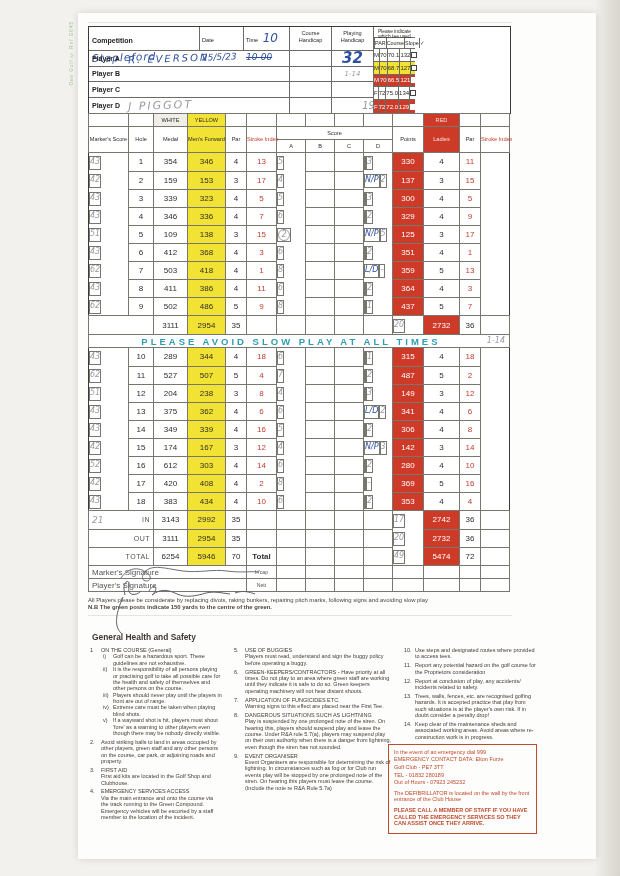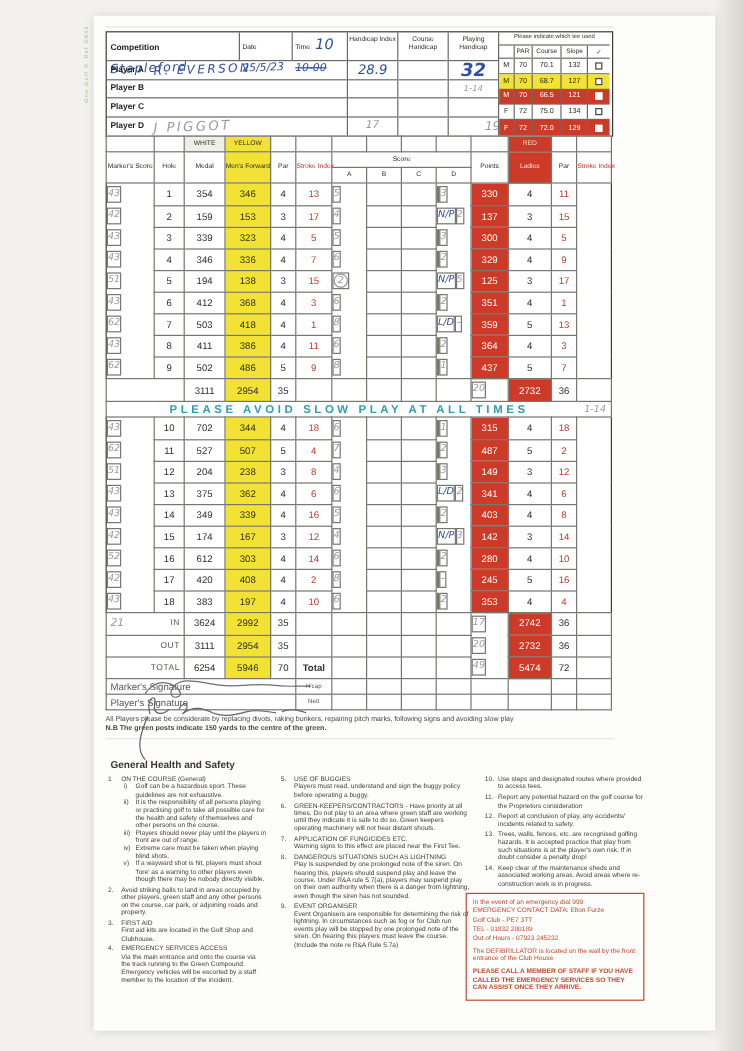--- a/index.html
+++ b/index.html
@@ -145,37 +145,20 @@
               <span class="lbl">Player B</span>
               <span class="hw hw-rot ink" style="font-size: 10px; letter-spacing: 2px; margin-left: 8px;"></span>
             </div>
             <div class="player-row">
               <span class="lbl">Player C</span>
               <span class="hw hw-rot ink" style="font-size: 10px; letter-spacing: 2px; margin-left: 8px;"></span>
             </div>
             <div class="player-row">
               <span class="lbl">Player D</span>
               <span class="hw hw-rot pencil" style="font-size: 11px; letter-spacing: 2px; margin-left: 8px;">J PIGGOT</span>
-            </div>
-          </div>
-      </div>
-      <div class="hcol">
-        <div class="hcol-label">Handicap Index</div>
-        <div id="hidx">
-            <div class="hval">
-              <span class="hw ink" style="font-size: 11px;">28.9</span>
-            </div>
-            <div class="hval">
-              <span class="hw pencil" style="font-size: 9px;"></span>
-            </div>
-            <div class="hval">
-              <span class="hw pencil" style="font-size: 9px;"></span>
-            </div>
-            <div class="hval">
-              <span class="hw pencil" style="font-size: 9px;">17</span>
             </div>
           </div>
       </div>
       <div class="hcol">
         <div class="hcol-label">Course Handicap</div>
         <div id="hcrs">
             <div class="hval">
               <span class="hw pencil"></span>
             </div>
             <div class="hval">
@@ -380,21 +363,21 @@
             <td class="c-score"></td>
             <td class="c-score hw ink"></td>
             <td class="c-pts hw pencil">2</td>
             <td class="red-bg">329</td>
             <td>4</td>
             <td class="red-txt">9</td>
           </tr>
           <tr class="hole-row">
             <td class="c-marker hw pencil">51</td>
             <td class="c-hole">5</td>
-            <td>194</td>
+            <td>109</td>
             <td class="yellow-bg">138</td>
             <td>3</td>
             <td class="red-txt">15</td>
             <td class="c-score hw pencil"><span class="circle">2</span></td>
             <td class="c-score"></td>
             <td class="c-score"></td>
             <td class="c-score hw ink">N/P</td>
             <td class="c-pts hw pencil">5</td>
             <td class="red-bg">125</td>
             <td>3</td>
@@ -490,21 +473,21 @@
           <td colspan="14" class="banner-cell">
             <span class="banner-txt">PLEASE AVOID SLOW PLAY AT ALL TIMES</span>
             <span class="banner-note hw pencil">1-14</span>
           </td>
         </tr>
       </tbody>
       <tbody id="back-rows">
           <tr class="hole-row">
             <td class="c-marker hw pencil">43</td>
             <td class="c-hole">10</td>
-            <td>702</td>
+            <td>289</td>
             <td class="yellow-bg">344</td>
             <td>4</td>
             <td class="red-txt">18</td>
             <td class="c-score hw pencil">6</td>
             <td class="c-score"></td>
             <td class="c-score"></td>
             <td class="c-score hw ink"></td>
             <td class="c-pts hw pencil">1</td>
             <td class="red-bg">315</td>
             <td>4</td>
@@ -563,21 +546,21 @@
             <td class="c-hole">14</td>
             <td>349</td>
             <td class="yellow-bg">339</td>
             <td>4</td>
             <td class="red-txt">16</td>
             <td class="c-score hw pencil">5</td>
             <td class="c-score"></td>
             <td class="c-score"></td>
             <td class="c-score hw ink"></td>
             <td class="c-pts hw pencil">2</td>
-            <td class="red-bg">403</td>
+            <td class="red-bg">306</td>
             <td>4</td>
             <td class="red-txt">8</td>
           </tr>
           <tr class="hole-row">
             <td class="c-marker hw pencil">42</td>
             <td class="c-hole">15</td>
             <td>174</td>
             <td class="yellow-bg">167</td>
             <td>3</td>
             <td class="red-txt">12</td>
@@ -611,50 +594,50 @@
             <td class="c-hole">17</td>
             <td>420</td>
             <td class="yellow-bg">408</td>
             <td>4</td>
             <td class="red-txt">2</td>
             <td class="c-score hw pencil">8</td>
             <td class="c-score"></td>
             <td class="c-score"></td>
             <td class="c-score hw ink"></td>
             <td class="c-pts hw pencil">–</td>
-            <td class="red-bg">245</td>
+            <td class="red-bg">369</td>
             <td>5</td>
             <td class="red-txt">16</td>
           </tr>
           <tr class="hole-row">
             <td class="c-marker hw pencil">43</td>
             <td class="c-hole">18</td>
             <td>383</td>
-            <td class="yellow-bg">197</td>
+            <td class="yellow-bg">434</td>
             <td>4</td>
             <td class="red-txt">10</td>
             <td class="c-score hw pencil">6</td>
             <td class="c-score"></td>
             <td class="c-score"></td>
             <td class="c-score hw ink"></td>
             <td class="c-pts hw pencil">2</td>
             <td class="red-bg">353</td>
             <td>4</td>
             <td class="red-txt">4</td>
           </tr>
         </tbody>
       <tbody>
         <tr class="sum-row">
           <td colspan="2">
               <span class="rowlbl">
                 <span class="hw pencil c-marker">21</span>
                 <span class="nm">IN</span>
               </span>
             </td>
-          <td>3624</td>
+          <td>3143</td>
           <td class="yellow-bg">2992</td>
           <td>35</td>
           <td></td>
             <td></td>
             <td></td>
             <td></td>
             <td></td>
           <td class="hw pencil c-pts">17</td>
           <td class="red-bg">2742</td>
           <td>36</td>

